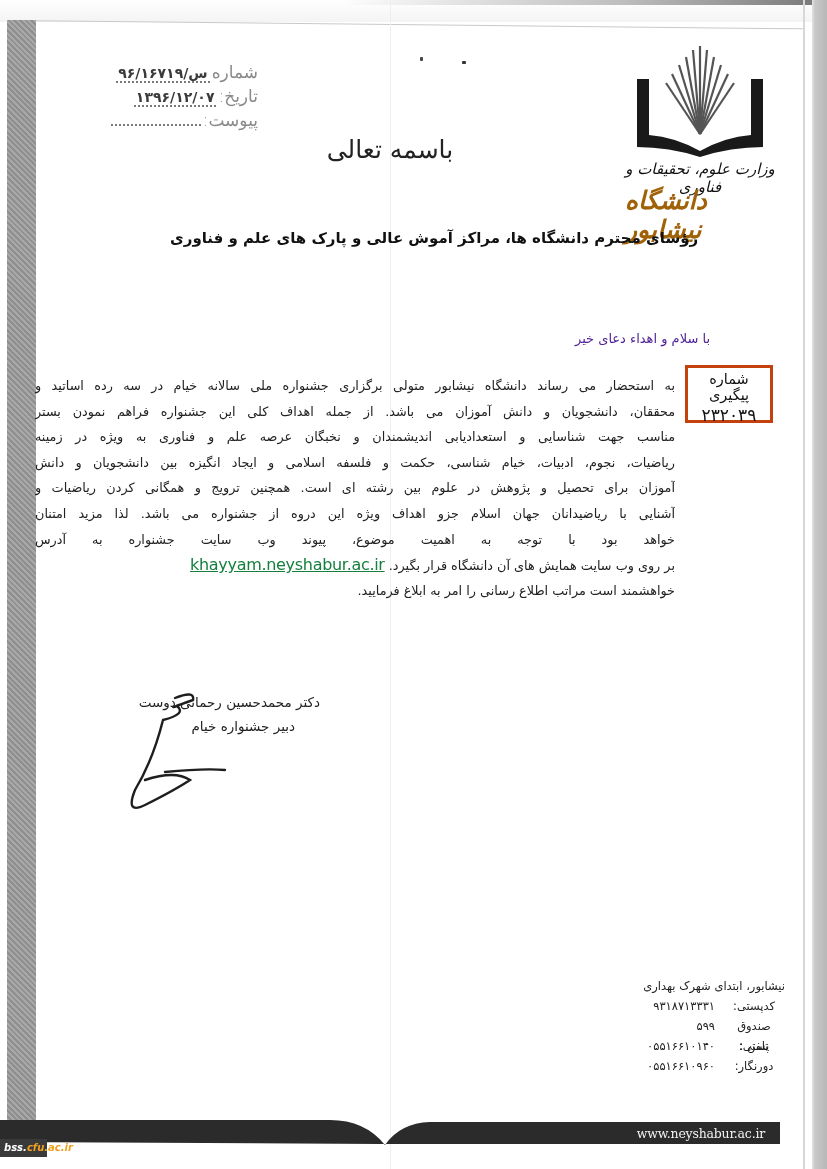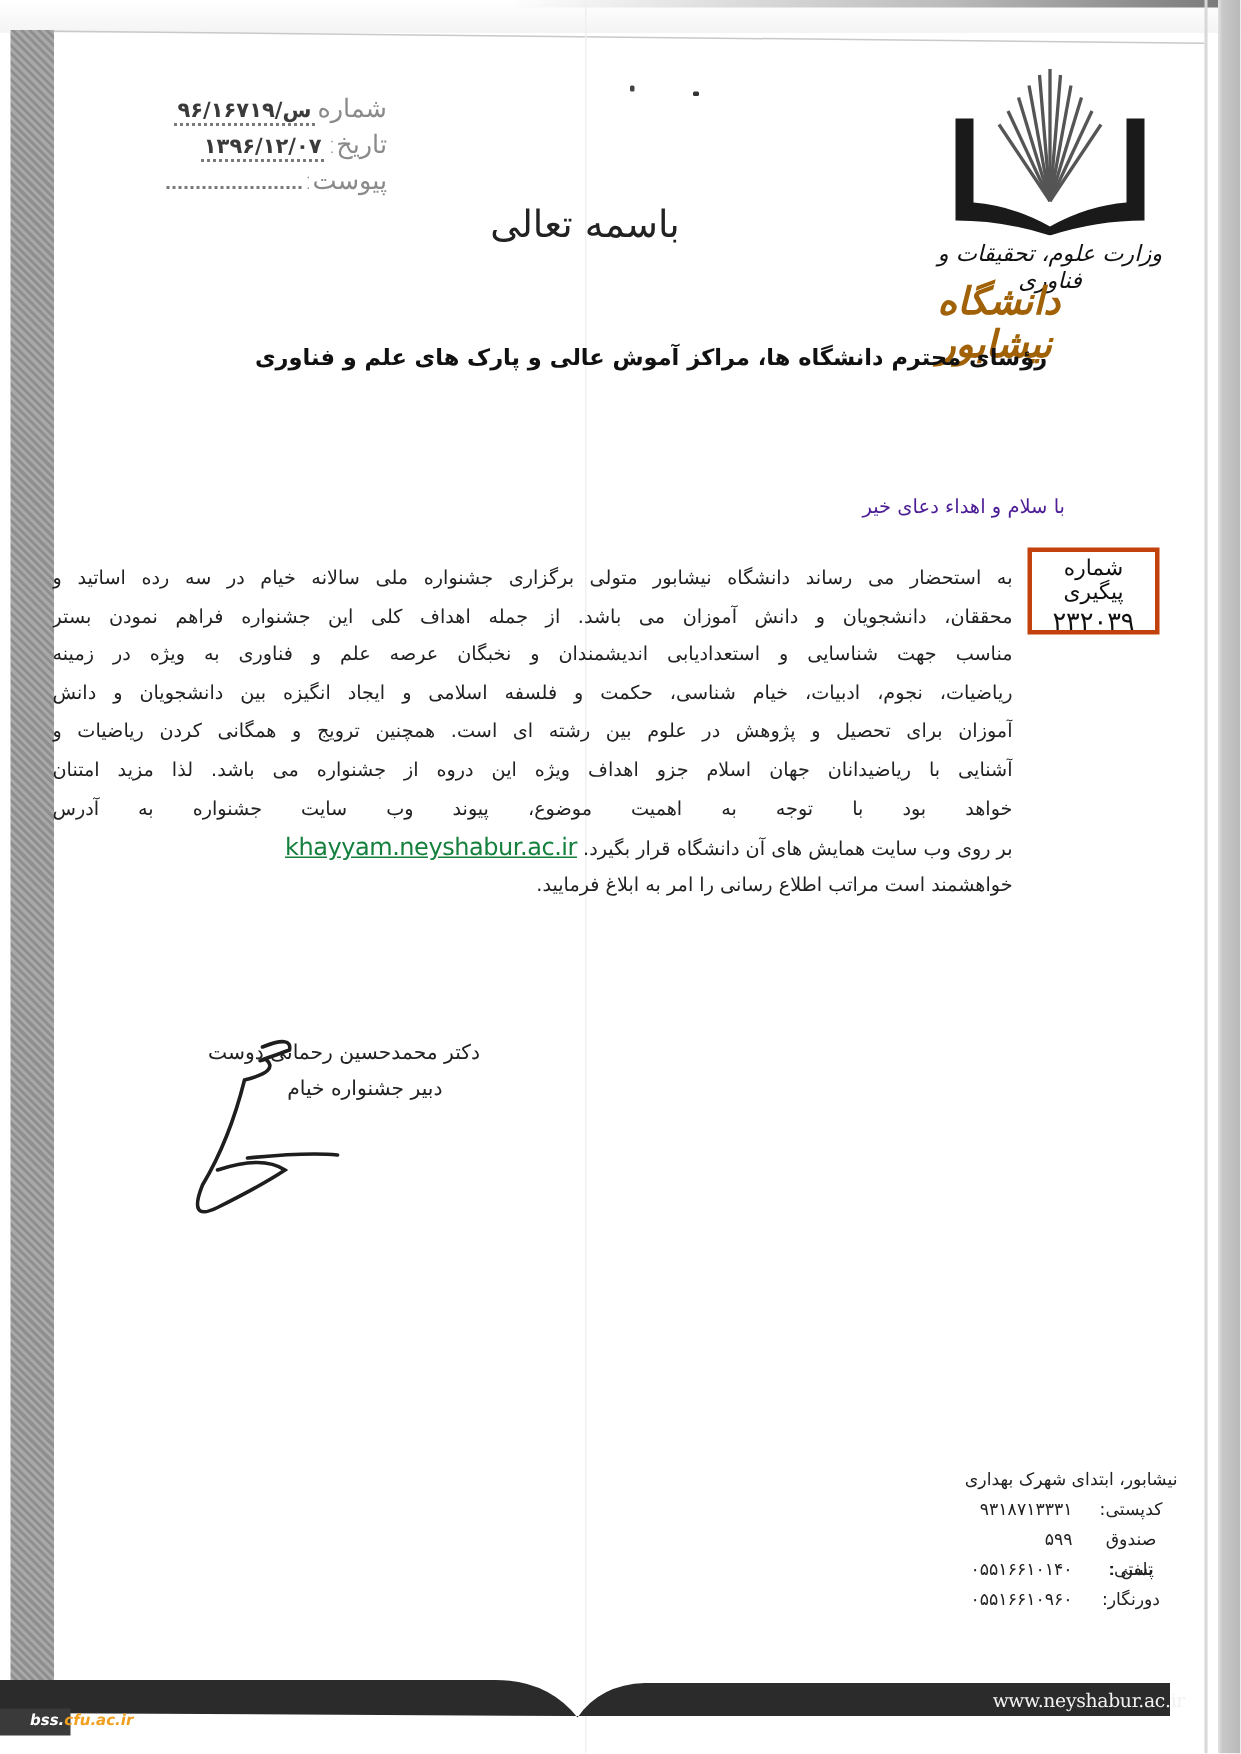--- a/index.html
+++ b/index.html
@@ -67,26 +67,26 @@
     .sig-title { display: block; font-size: 13.5px; color: #222; line-height: 24px; padding-right: 25px; }
     .sig-scrawl { position: absolute; left: 115px; top: 690px; width: 140px; height: 130px; }
 
     .address { position: absolute; left: 615px; top: 976px; width: 170px; direction: rtl; font-size: 11.5px; color: #222; }
     .addr-line { display: block; height: 20px; line-height: 20px; text-align: right; }
     .addr-row { display: flex; flex-direction: row; height: 20px; line-height: 20px; align-items: baseline; }
     .addr-label { width: 62px; text-align: center; }
     .addr-value { direction: ltr; unicode-bidi: embed; text-align: left; letter-spacing: 0.5px; padding-right: 8px; flex: 1; text-align: right; }
 
     .footer-band { position: absolute; left: 0; top: 1117px; width: 780px; height: 30px; }
-    .footer-url { position: absolute; left: 620px; top: 1126px; width: 170px; text-align: right;
+    .footer-url { position: absolute; left: 595px; top: 1126px; width: 170px; text-align: right;
       font-family: "DejaVu Serif", serif; font-size: 12.5px; color: #f2f2f2; letter-spacing: -0.2px; }
 
     .watermark { position: absolute; left: 0; top: 1139px; width: 47px; height: 18px; background: #3a3a3a;
       font-family: "DejaVu Sans", sans-serif; font-weight: bold; font-style: italic; font-size: 10px;
-      line-height: 18px; padding-left: 20px; white-space: nowrap; }
+      line-height: 18px; padding-left: 4px; white-space: nowrap; }
     .wm-a { color: #ffffff; }
     .wm-b { color: #f0a020; }
   </style>
 </head>
 <body>
 
 <div class="doc">
 
   <div class="scan-top"></div>
   <div class="scan-top-dark"></div>

